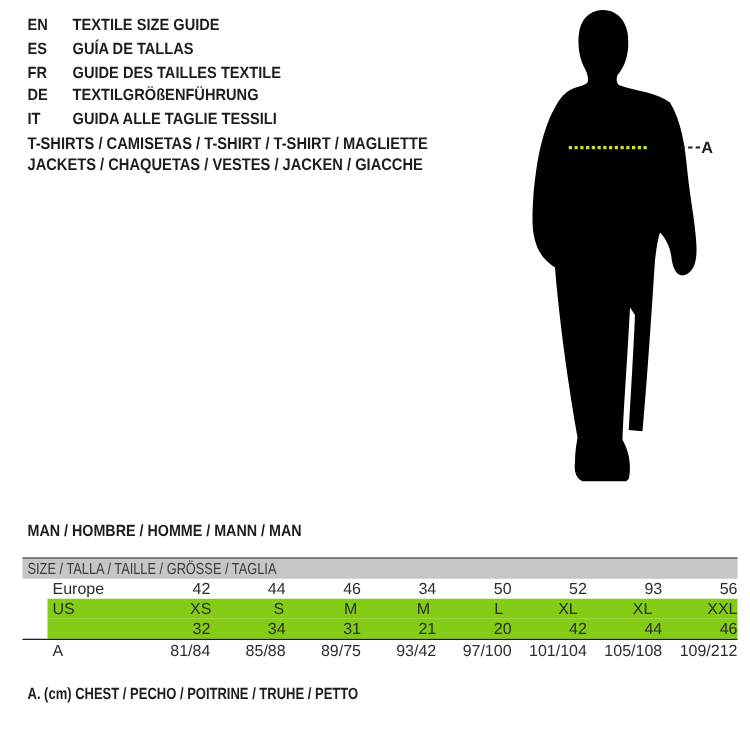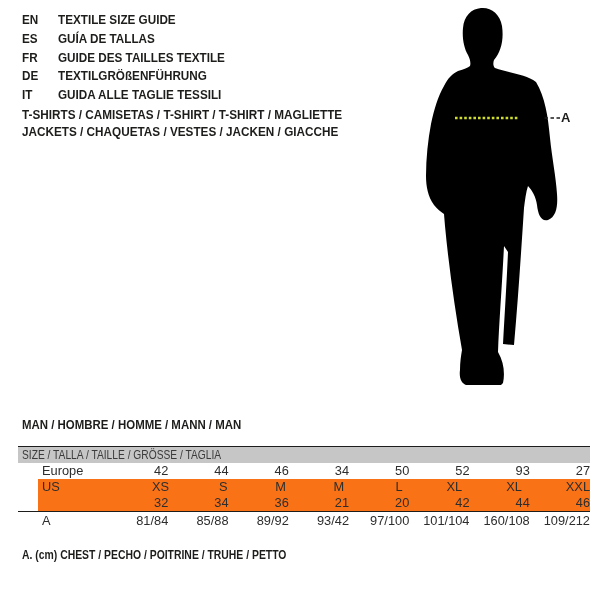--- a/index.html
+++ b/index.html
@@ -23,21 +23,21 @@
 
   
   .section-title{left:22px;top:417px;font-size:13px;font-weight:bold;
                  transform:scaleX(0.88);transform-origin:0 0;white-space:nowrap;}
 
   
   .size-table{left:18px;top:446px;width:572px;border-top:1.5px solid #1d1d1b;font-size:12.8px;}
   .st-header{height:16px;line-height:16px;background:#c6c6c6;color:#3b3b3b;padding-left:4px;}
   .st-header-text{display:inline-block;transform:scaleX(0.80);transform-origin:0 0;white-space:nowrap;}
   .st-row{display:flex;height:16px;line-height:16px;color:#2d2d2d;margin-left:20px;}
-  .st-row.alt{background:#f97316;gap:44px;}
+  .st-row.alt{background:#84cc16;gap:44px;}
   .st-row.last{height:17px;line-height:17px;}
   .st-label{width:66px;padding-left:4px;}
   .st-cell{flex:1;text-align:right;}
   .st-divider{height:1.2px;background:#1d1d1b;}
 
   
   .footnote{left:22px;top:547px;font-size:13px;font-weight:bold;
             transform:scaleX(0.80);transform-origin:0 0;white-space:nowrap;}
 </style>
 </head>
@@ -119,57 +119,57 @@
 
     <div class="st-row">
       <span class="st-label">Europe</span>
       <span class="st-cell">42</span>
       <span class="st-cell">44</span>
       <span class="st-cell">46</span>
       <span class="st-cell">34</span>
       <span class="st-cell">50</span>
       <span class="st-cell">52</span>
       <span class="st-cell">93</span>
-      <span class="st-cell">27</span>
+      <span class="st-cell">56</span>
     </div>
 
     <div class="st-row alt">
       <span class="st-label">US</span>
       <span class="st-cell">XS</span>
       <span class="st-cell">S</span>
       <span class="st-cell">M</span>
       <span class="st-cell">M</span>
       <span class="st-cell">L</span>
       <span class="st-cell">XL</span>
       <span class="st-cell">XL</span>
       <span class="st-cell">XXL</span>
     </div>
 
     <div class="st-row alt">
       <span class="st-label"></span>
       <span class="st-cell">32</span>
       <span class="st-cell">34</span>
-      <span class="st-cell">36</span>
+      <span class="st-cell">31</span>
       <span class="st-cell">21</span>
       <span class="st-cell">20</span>
       <span class="st-cell">42</span>
       <span class="st-cell">44</span>
       <span class="st-cell">46</span>
     </div>
 
     <div class="st-divider"></div>
 
     <div class="st-row last">
       <span class="st-label">A</span>
       <span class="st-cell">81/84</span>
       <span class="st-cell">85/88</span>
-      <span class="st-cell">89/92</span>
+      <span class="st-cell">89/75</span>
       <span class="st-cell">93/42</span>
       <span class="st-cell">97/100</span>
       <span class="st-cell">101/104</span>
-      <span class="st-cell">160/108</span>
+      <span class="st-cell">105/108</span>
       <span class="st-cell">109/212</span>
     </div>
   </div>
 
   <div class="abs footnote">A. (cm) CHEST / PECHO / POITRINE / TRUHE / PETTO</div>
 
 </div>
 
 </body></html>

